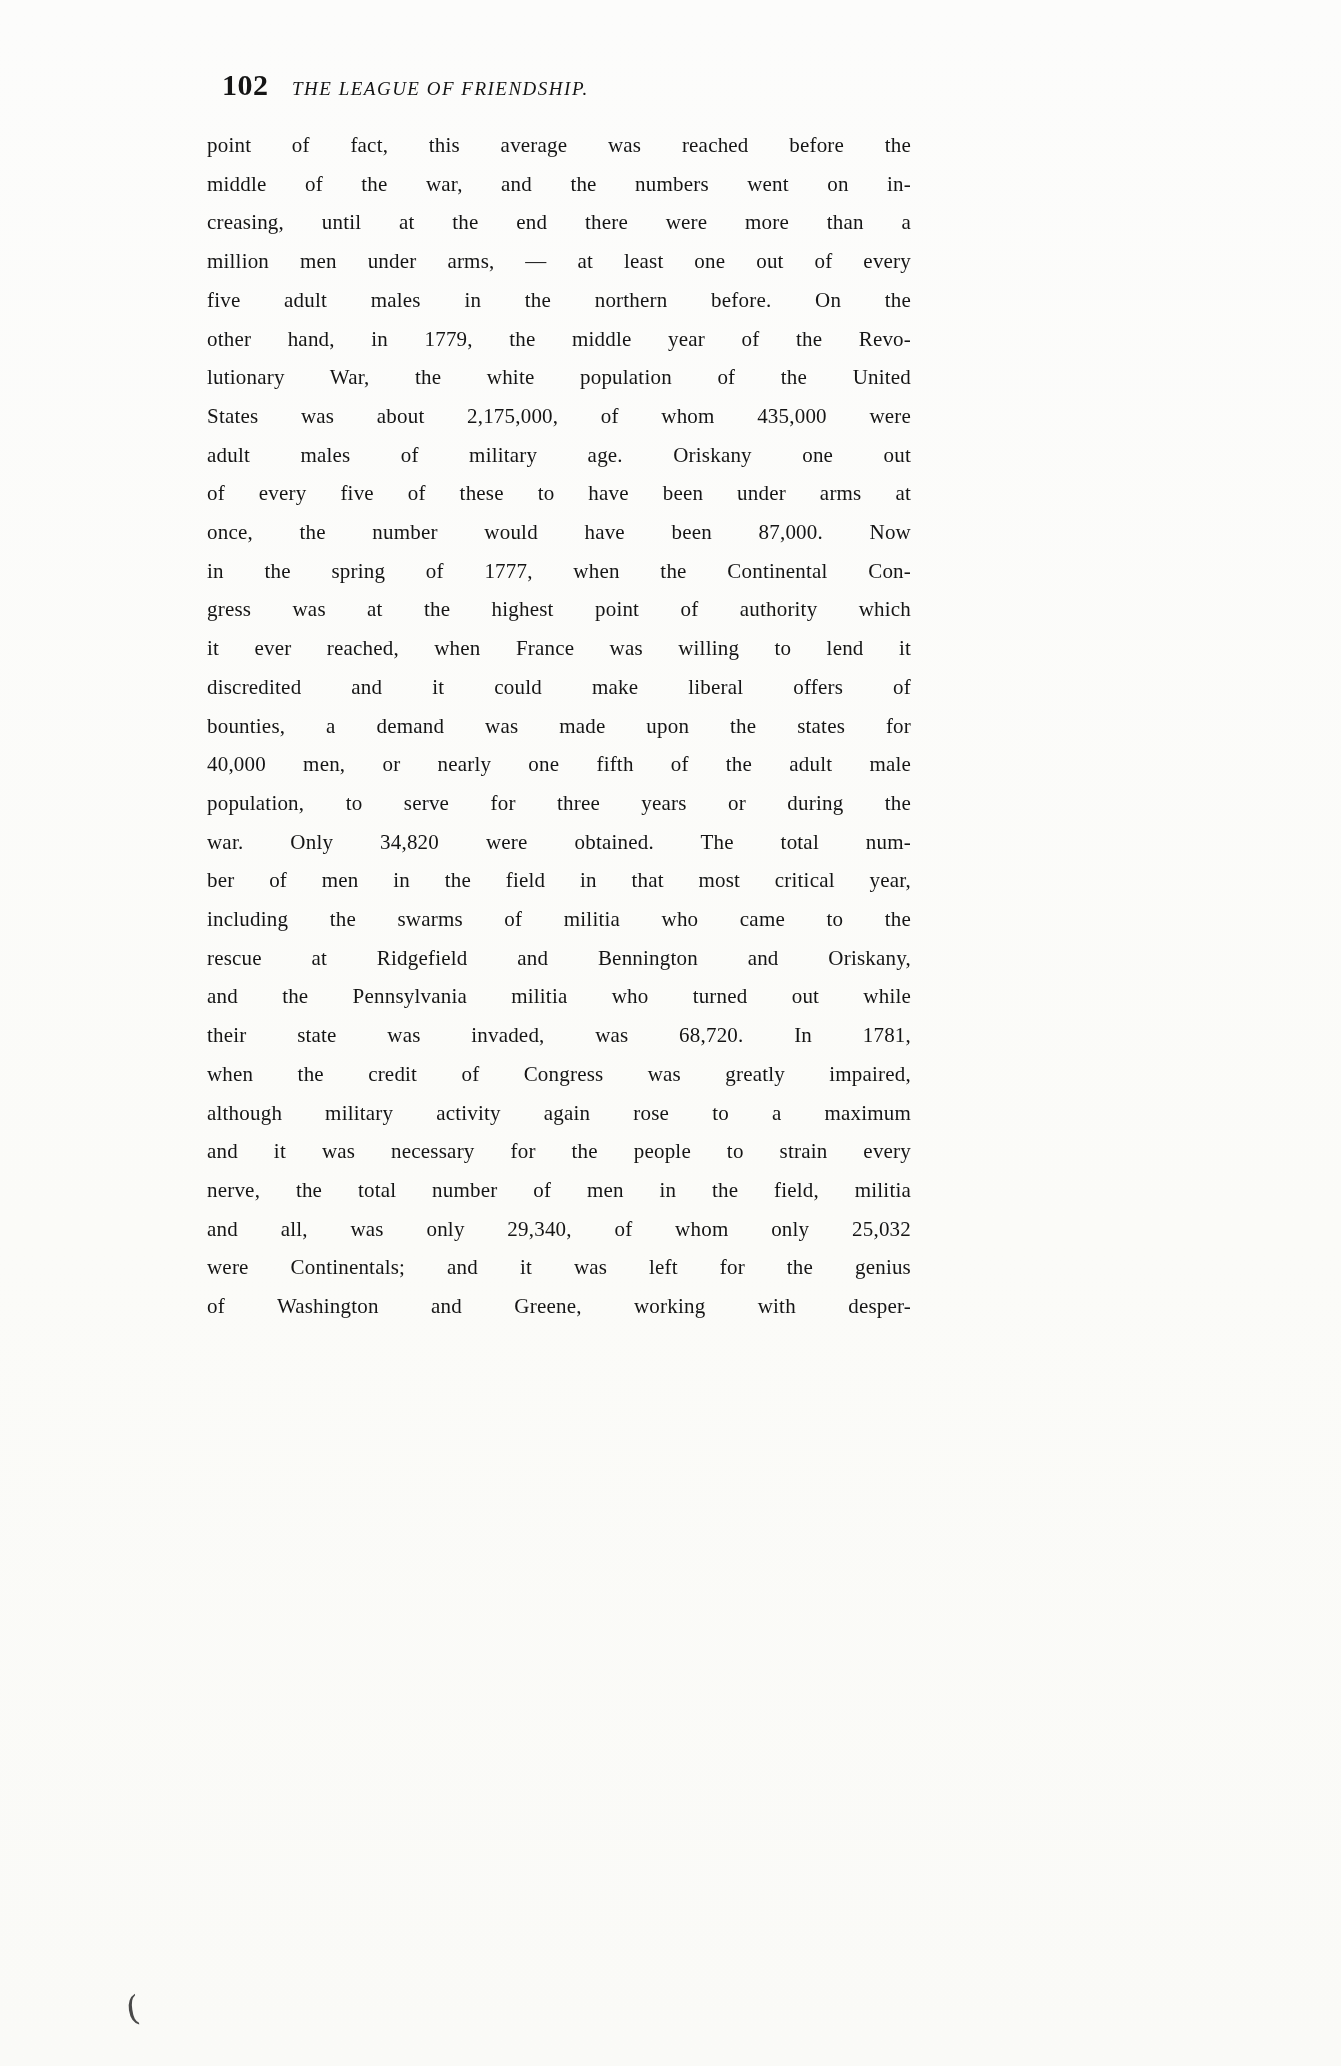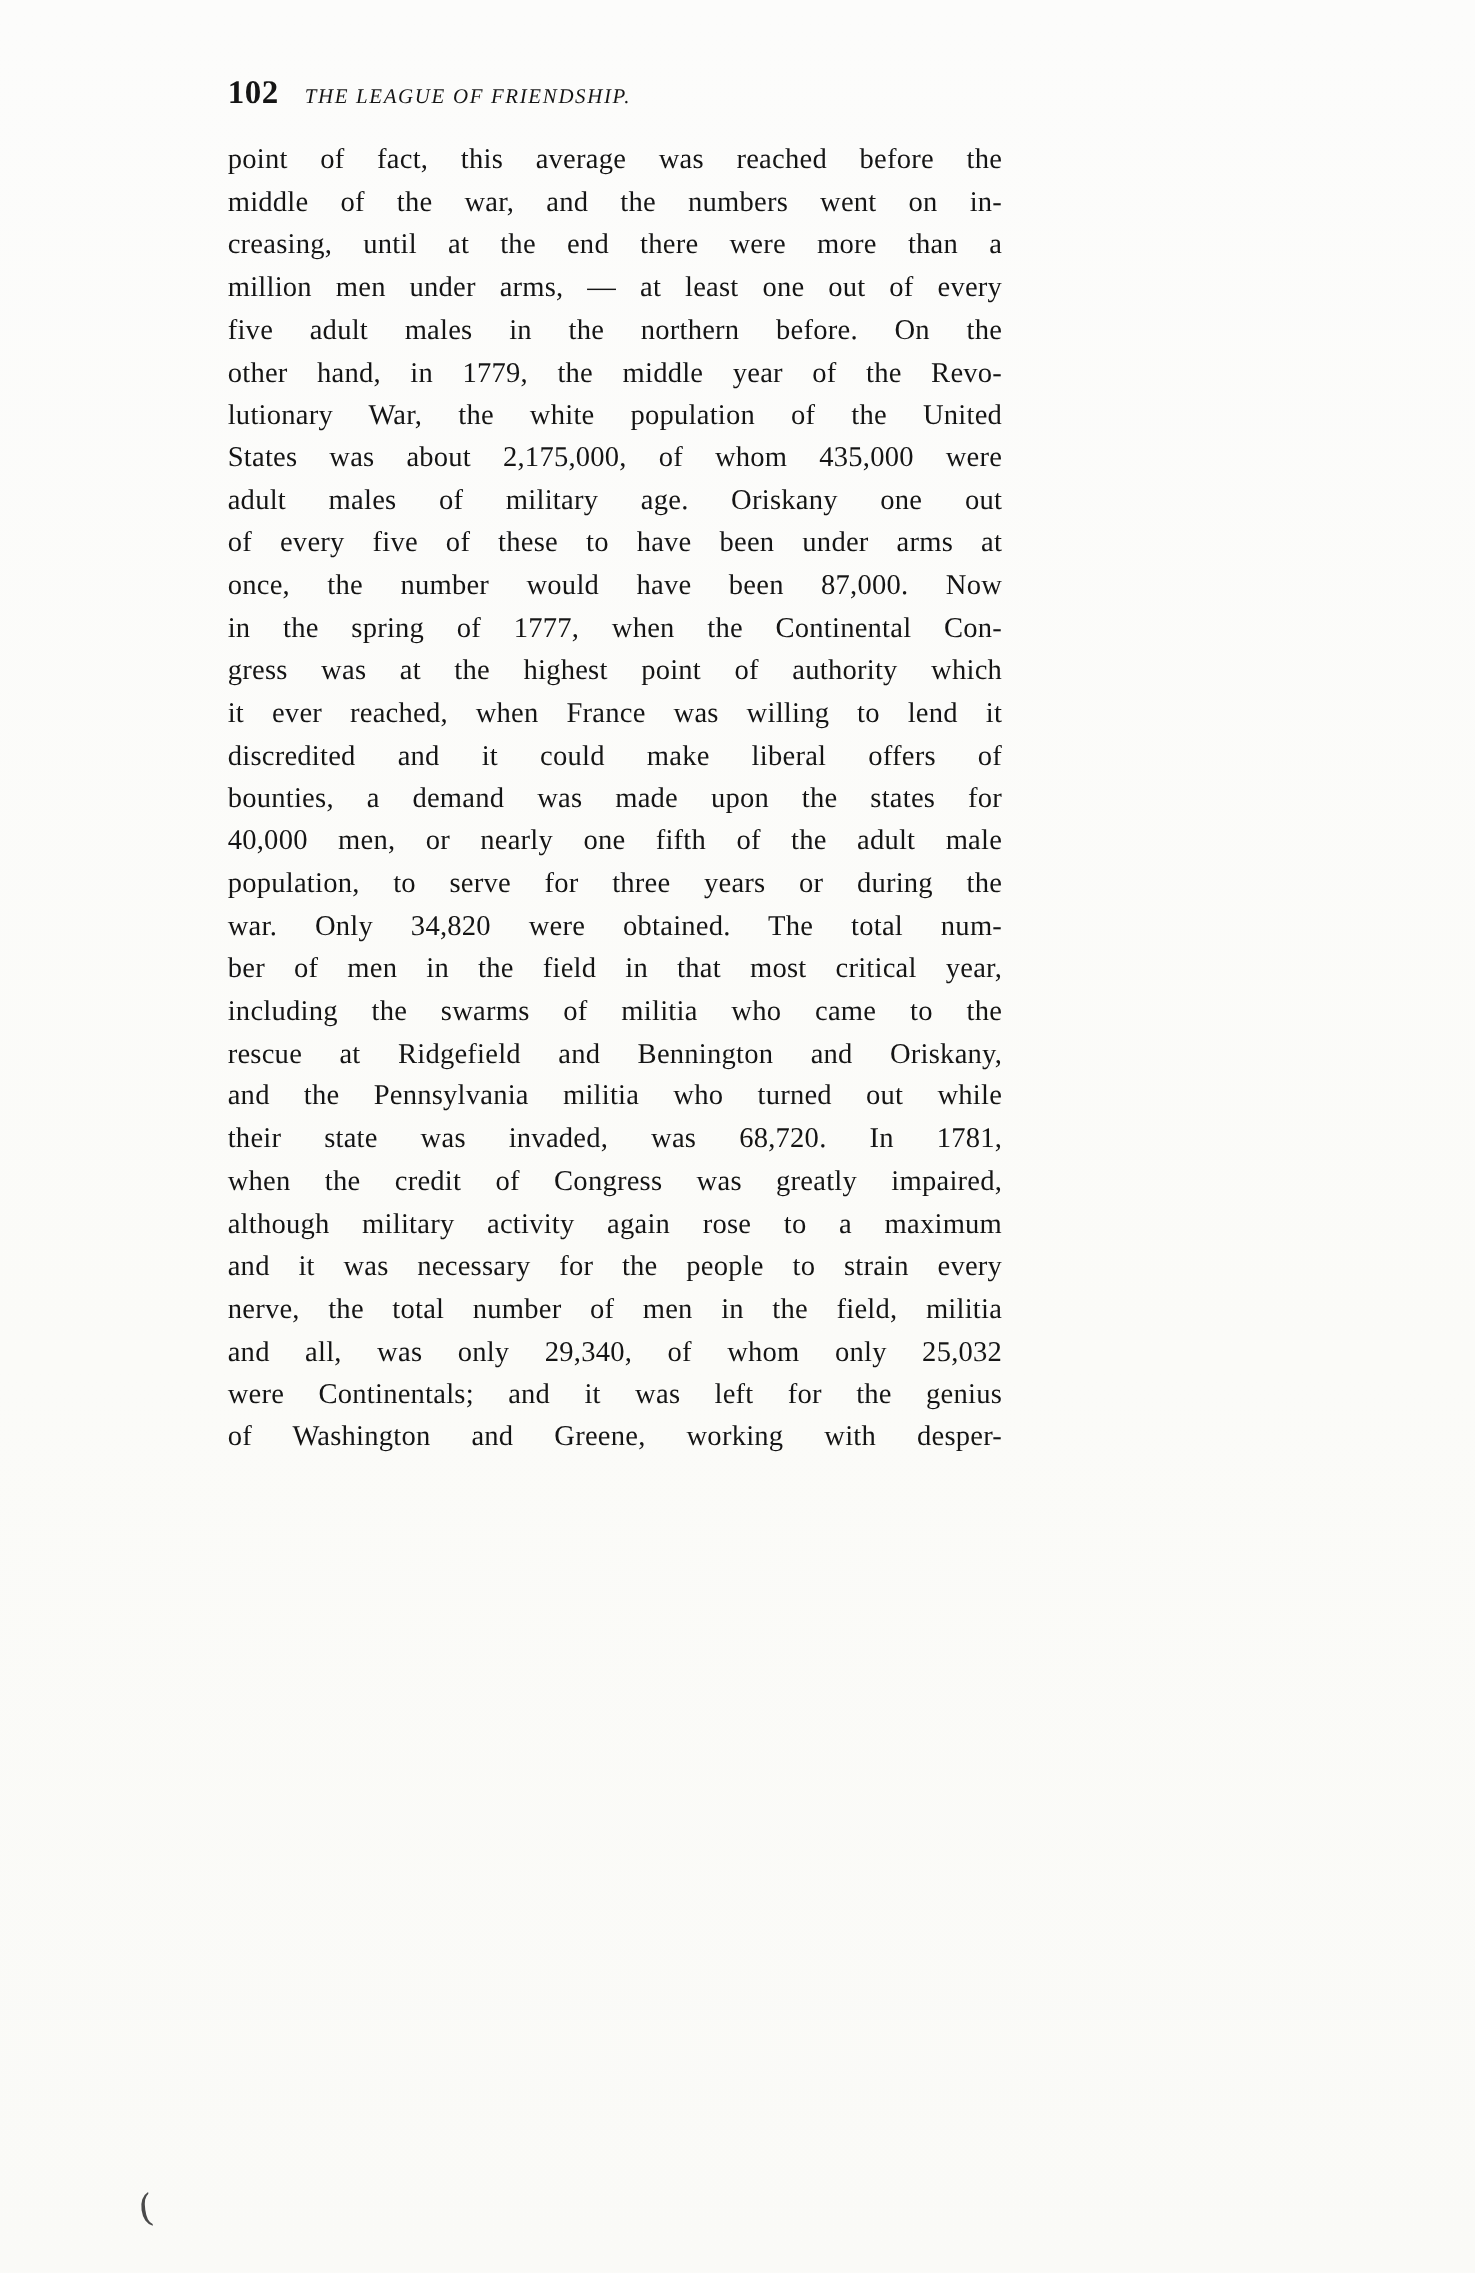--- a/index.html
+++ b/index.html
@@ -16,21 +16,21 @@
     overflow: hidden;
   }
   .page {
     position: absolute;
     inset: 0;
     background: linear-gradient(180deg, #fcfcfb 0%, #fbfbf8 60%, #fafaf7 100%);
   }
   .header {
     position: absolute;
     top: 68px;
-    left: 207px;
+    left: 222px;
     width: 704px;
     display: flex;
     align-items: baseline;
   }
   .page-number {
     font-size: 30px;
     font-weight: bold;
     letter-spacing: 0.5px;
     min-width: 70px;
   }
@@ -43,21 +43,21 @@
     padding-right: 60px;
     white-space: nowrap;
   }
   .text-block {
     position: absolute;
     top: 126px;
     left: 207px;
     width: 704px;
   }
   .line {
-    font-size: 26px;
+    font-size: 21px;
     line-height: 38.7px;
     text-align: justify;
     text-align-last: justify;
     white-space: nowrap;
     letter-spacing: 0.2px;
     word-spacing: 1px;
     overflow: visible;
   }
   .scan-artifact {
     position: absolute;

